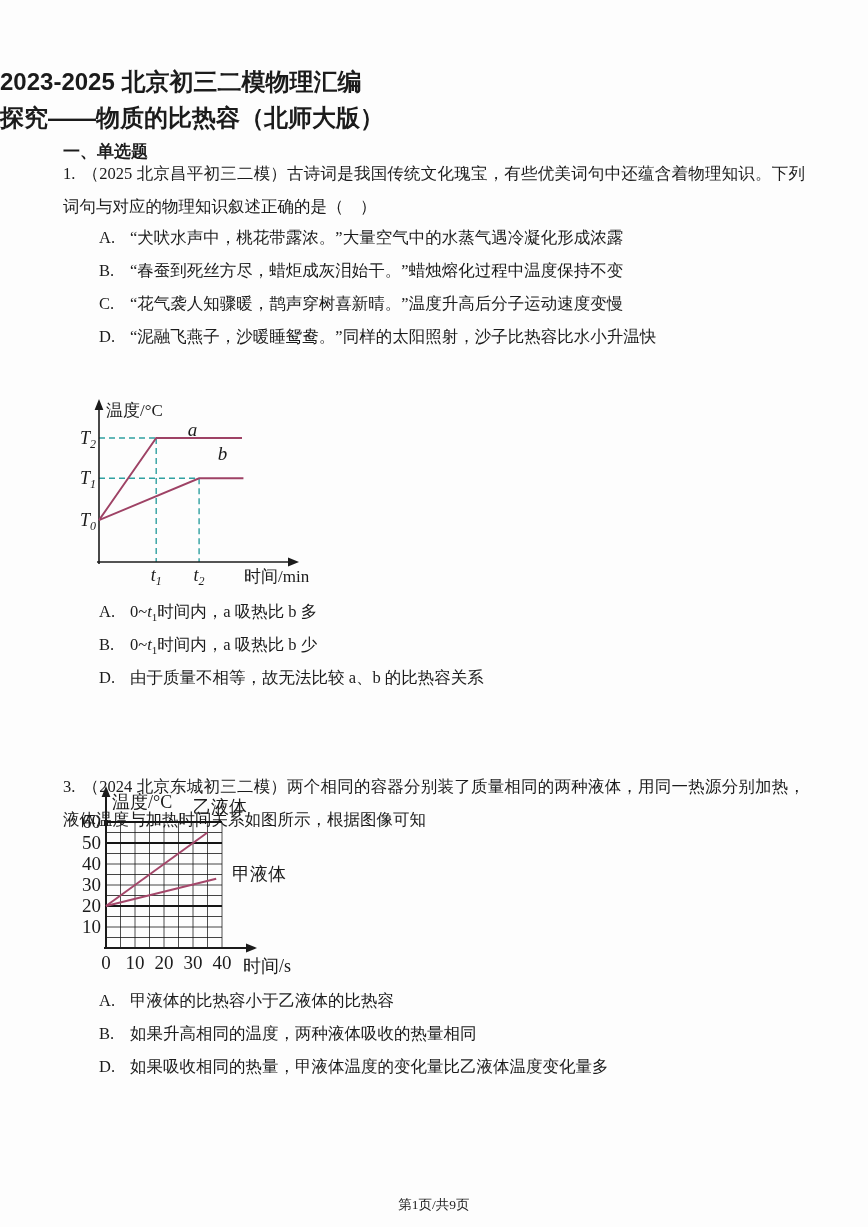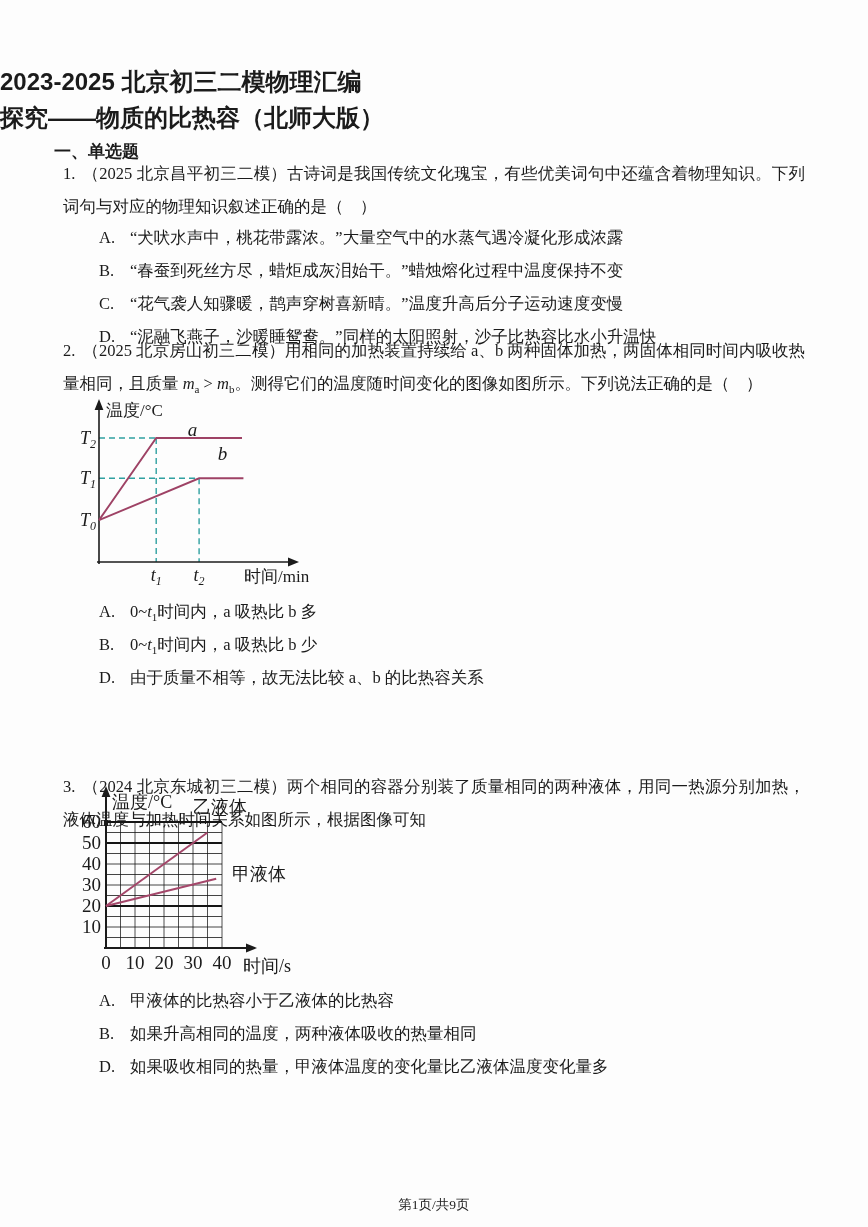--- a/index.html
+++ b/index.html
@@ -10,21 +10,21 @@
     overflow:hidden;
   }
   .title{
     position:absolute;left:0;width:868px;
     font-family:"Liberation Sans","DejaVu Sans",sans-serif;
     font-weight:700;font-size:24px;line-height:34px;
   }
   #title1{top:65px;}
   #title2{top:101px;}
   .section-header{
-    position:absolute;left:54px;top:141px;
+    position:absolute;left:63px;top:141px;
     font-family:"Liberation Sans","DejaVu Sans",sans-serif;
     font-weight:700;font-size:17px;line-height:22px;
   }
   .stem{
     position:absolute;left:63px;width:742px;margin:0;
     font-size:16.5px;line-height:33px;text-align:justify;
   }
   #q1-stem{top:157px;}
   #q2-stem{top:334px;}
   #q3-stem{top:726px;margin-top:44px;}
@@ -57,21 +57,20 @@
   <div class="section-header">一、单选题</div>
 
   <p class="stem" id="q1-stem"><span class="qnum">1.</span><span>（2025 北京昌平初三二模）古诗词是我国传统文化瑰宝，有些优美词句中还蕴含着物理知识。下列词句与对应的物理知识叙述正确的是（　）</span></p>
   <div class="opts" id="q1-opts">
     <div class="opt"><span class="lbl">A.</span><span>“犬吠水声中，桃花带露浓。”大量空气中的水蒸气遇冷凝化形成浓露</span></div>
     <div class="opt"><span class="lbl">B.</span><span>“春蚕到死丝方尽，蜡炬成灰泪始干。”蜡烛熔化过程中温度保持不变</span></div>
     <div class="opt"><span class="lbl">C.</span><span>“花气袭人知骤暖，鹊声穿树喜新晴。”温度升高后分子运动速度变慢</span></div>
     <div class="opt"><span class="lbl">D.</span><span>“泥融飞燕子，沙暖睡鸳鸯。”同样的太阳照射，沙子比热容比水小升温快</span></div>
   </div>
 
-  <p class="stem" id="q2-stem"><span class="qnum">2.</span><span>（2025 北京房山初三二模）用相同的加热装置持续给 a、b 两种固体加热，两固体相同时间内吸收热量相同，且质量 <span class="math">m</span><sub>a</sub> &gt; <span class="math">m</span><sub>b</sub>。测得它们的温度随时间变化的图像如图所示。下列说法正确的是（　）</span></p>
 
   <div class="graph" id="g1">
     <svg id="chart-q2" width="280" height="195" viewBox="0 0 280 195">
         <line x1="29" y1="40" x2="86.2" y2="40" stroke="#2fa0a0" stroke-width="1.4" stroke-dasharray="6 4"></line>
         <line x1="29" y1="80.3" x2="129.10000000000002" y2="80.3" stroke="#2fa0a0" stroke-width="1.4" stroke-dasharray="6 4"></line>
         <line x1="86.2" y1="40" x2="86.2" y2="164" stroke="#2fa0a0" stroke-width="1.4" stroke-dasharray="6 4"></line>
         <line x1="129.10000000000002" y1="80.3" x2="129.10000000000002" y2="164" stroke="#2fa0a0" stroke-width="1.4" stroke-dasharray="6 4"></line>
         <line x1="29" y1="166" x2="29" y2="6" stroke="#1b1b1b" stroke-width="1.6"></line>
         <polygon points="29,1 24.6,12 33.4,12" fill="#1b1b1b"></polygon>
         <line x1="27" y1="164" x2="221" y2="164" stroke="#1b1b1b" stroke-width="1.6"></line>

